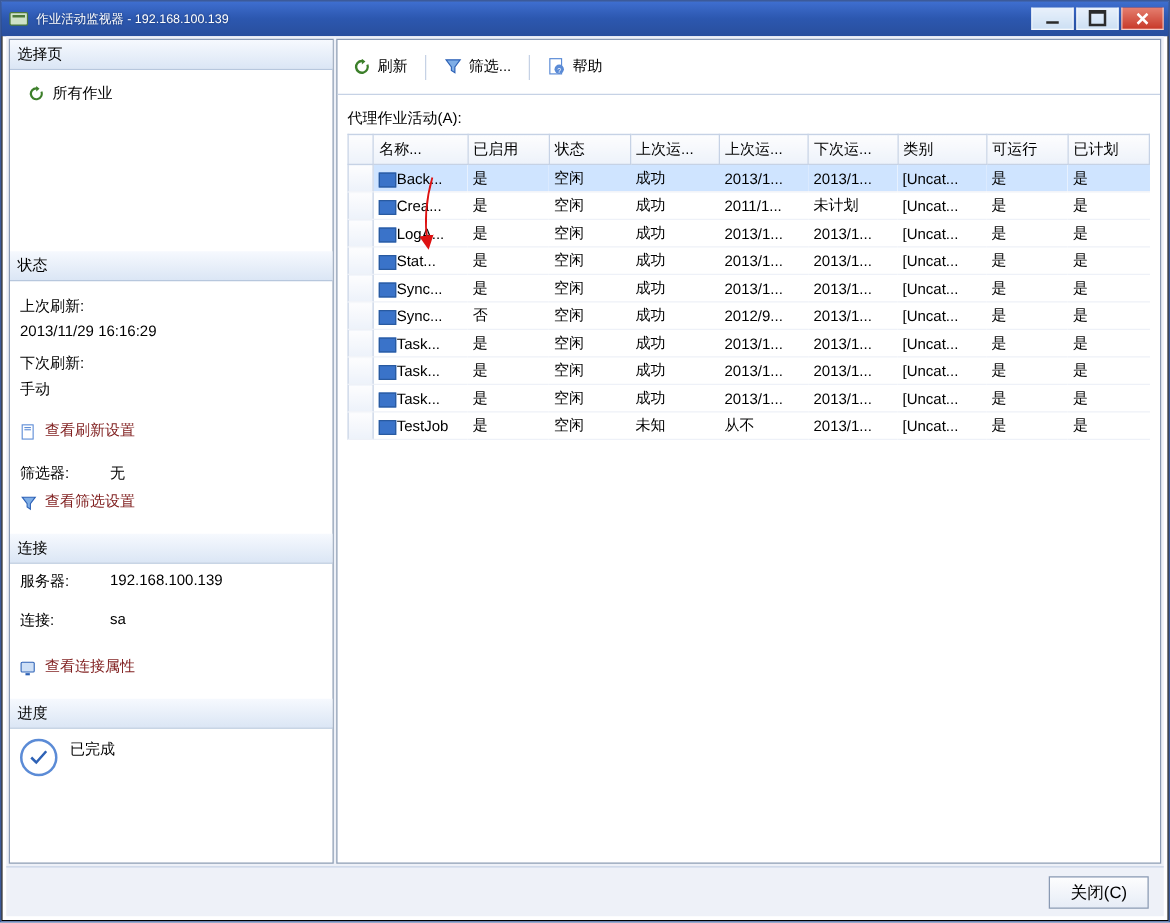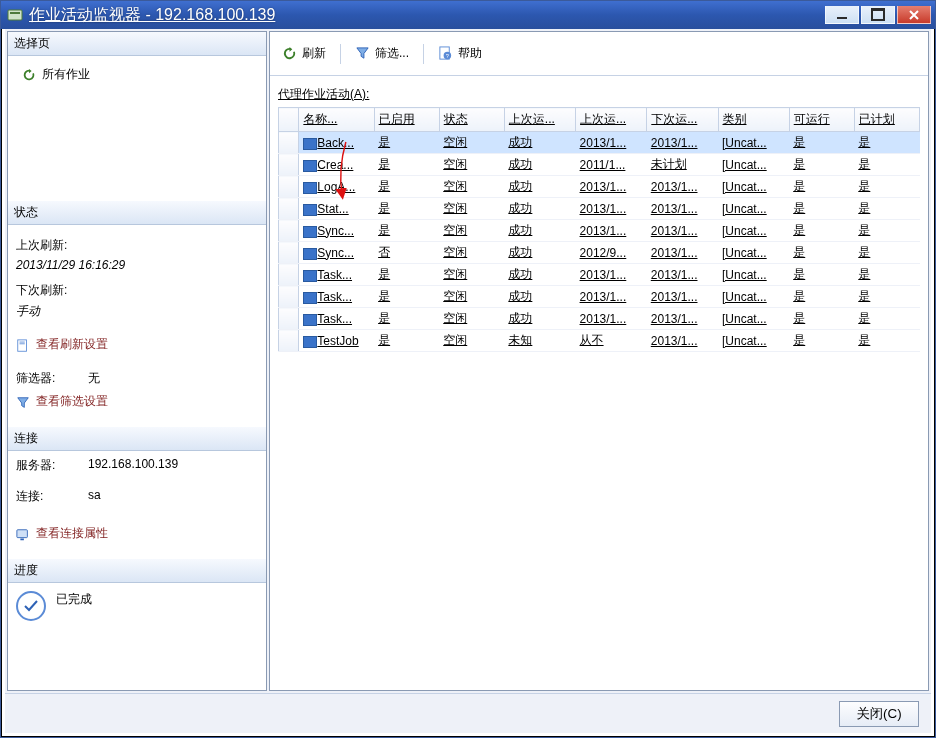--- a/index.html
+++ b/index.html
@@ -3,59 +3,59 @@
 <meta charset="utf-8">
 <style>
   * { box-sizing: border-box; }
   html, body { margin: 0; padding: 0; font-family: "Microsoft YaHei", "Segoe UI", Tahoma, sans-serif; font-size: 12px; color: #000; }
   body { background: #d6dff5; }
 
   .window { width: 936px; height: 738px; background: #fff; border: 1px solid #3b5a9a; box-shadow: 0 0 0 1px #000 inset; position: relative; }
 
   
   .titlebar { height: 28px; background: linear-gradient(to bottom, #3f6fd0 0%, #2c57aF 50%, #294f9d 100%); color: #fff; display: flex; align-items: center; padding: 0 4px 0 6px; }
-  .titlebar .title-text { margin-left: 6px; font-size: 16px; text-shadow: 0 0 2px rgba(0,0,0,.4); text-decoration: underline; }
+  .titlebar .title-text { margin-left: 6px; font-size: 10px; text-shadow: 0 0 2px rgba(0,0,0,.4); }
   .titlebar .spacer { flex: 1; }
   .winbtns { display: flex; gap: 2px; }
   .winbtn { width: 34px; height: 18px; border: 1px solid rgba(255,255,255,.6); border-top: none; background: linear-gradient(#e9f1fb,#cde0f4); display: flex; align-items: center; justify-content: center; }
   .winbtn.min::before { content: ""; width: 10px; height: 2px; background: #2b2b2b; margin-top: 6px; }
   .winbtn.max::before { content: ""; width: 10px; height: 8px; border: 2px solid #2b2b2b; border-top-width: 3px; }
   .winbtn.close { background: linear-gradient(#e57f70,#c83a2a); }
   .winbtn.close svg { width: 10px; height: 10px; }
 
   
   .client { position: absolute; left: 4px; right: 4px; top: 28px; bottom: 4px; background: #eef1f8; display: flex; flex-direction: column; }
   .content { flex: 1; display: flex; min-height: 0; }
   .sidebar { width: 260px; background: #fff; border: 1px solid #8a9ab3; display: flex; flex-direction: column; margin: 2px 2px 2px 2px; }
   .mainpane { flex: 1; background: #fff; border: 1px solid #8a9ab3; margin: 2px 2px 2px 0; display: flex; flex-direction: column; }
 
   .section-head { background: linear-gradient(#f6f9fe,#dbe6f5); border-bottom: 1px solid #b7c7dd; padding: 3px 6px; font-weight: 400; }
   .section-body { padding: 6px 8px 14px 8px; }
   .section-body .kv-label { margin: 6px 0 4px 0; }
-  .section-body .kv-val { margin: 0 0 10px 0; font-style: italic; }
+  .section-body .kv-val { margin: 0 0 10px 0; }
   .inline-kv { display: flex; gap: 16px; }
   .inline-kv span:first-child { min-width: 56px; }
 
   .link { color: #7f1d1d; display: inline-flex; align-items: flex-end; gap: 6px; margin-top: 6px; }
   .link svg { width: 14px; height: 14px; }
 
   .tree-item { display: flex; align-items: center; gap: 6px; padding: 4px 6px; }
   .tree-item svg { width: 14px; height: 14px; color: #3c7f2a; }
 
   .progress-row { display: flex; align-items: flex-start; gap: 10px; padding: 8px; }
   .progress-chk { width: 30px; height: 30px; border: 2px solid #5b8bd6; border-radius: 50%; display: flex; align-items: center; justify-content: center; }
   .progress-chk svg { width: 16px; height: 16px; color: #2e62b6; }
 
   
   .toolbar { height: 44px; border-bottom: 1px solid #c6d2e5; display: flex; align-items: center; gap: 6px; padding: 0 6px; }
   .tbtn { display: inline-flex; align-items: center; gap: 5px; padding: 2px 6px; cursor: default; }
   .tbtn svg { width: 15px; height: 15px; }
   .tsep { width: 1px; height: 20px; background: #c6d2e5; margin: 0 2px; }
 
-  .grid-area { flex: 1; padding: 10px 8px 7px 8px; overflow: auto; position: relative; text-decoration: underline; }
+  .grid-area { flex: 1; padding: 10px 8px 7px 8px; overflow: auto; position: relative; }
   .grid-title { margin-bottom: 4px; }
   table.grid { border-collapse: collapse; width: 100%; table-layout: fixed; }
   table.grid th { background: linear-gradient(#fdfdfe,#edf2fa); border: 1px solid #c6d2e5; font-weight: 400; padding: 3px 4px; text-align: left; overflow: hidden; white-space: nowrap; text-overflow: ellipsis; }
   table.grid td { border-bottom: 1px solid #eef1f8; padding: 2px 4px; white-space: nowrap; overflow: hidden; text-overflow: ellipsis; }
   th.row-hdr, td.row-hdr { width: 20px; background: linear-gradient(#fdfdfe,#edf2fa); border: 1px solid #c6d2e5; }
   tr.selected td { background: #cfe4ff; }
   tr.selected td.row-hdr { background: linear-gradient(#fdfdfe,#edf2fa); }
   .cell-icon { display: inline-block; width: 12px; height: 10px; margin-right: 2px; vertical-align: -1px; }
   .cell-icon::before { content: ""; display: block; width: 12px; height: 10px; background: #3a73c9; border: 1px solid #295aa0; }
 

